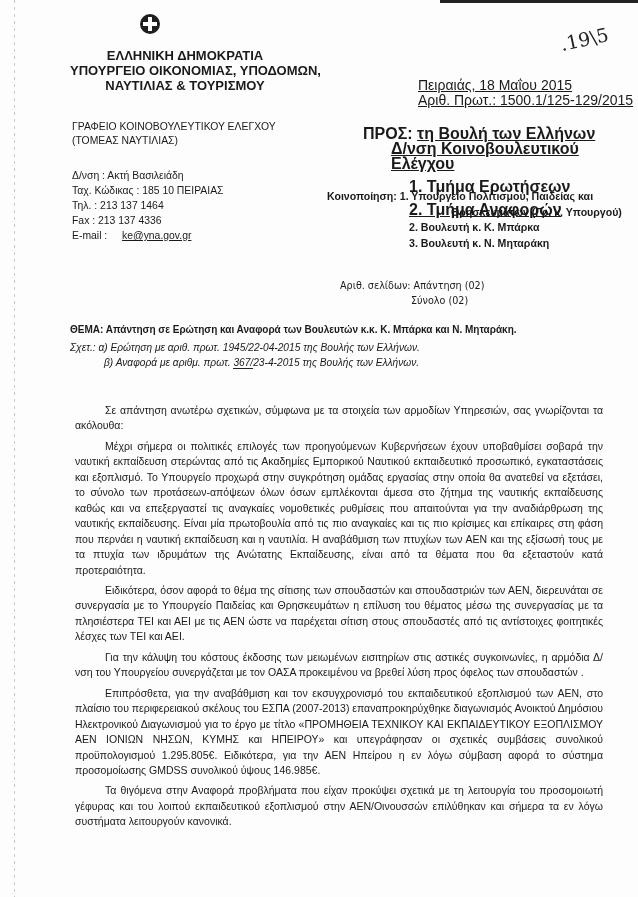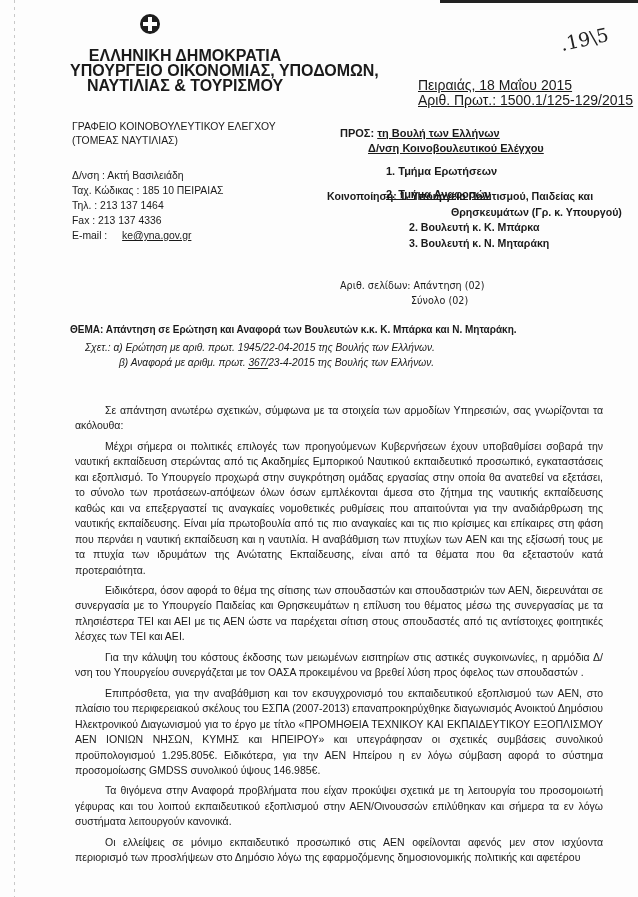--- a/index.html
+++ b/index.html
@@ -6,39 +6,39 @@
   body { width:638px; height:897px; background:#fdfdfd; position:relative; overflow:hidden;
          font-family:"Liberation Sans", "DejaVu Sans", sans-serif; color:#1a1a1a; }
   .page-edge { position:absolute; left:14px; top:0; width:1px; height:897px;
                background:repeating-linear-gradient(#c8c8c8 0 3px, transparent 3px 7px); }
   .top-bar { position:absolute; left:440px; top:0; width:198px; height:3px; background:#222; }
   .emblem { position:absolute; left:140px; top:14px; width:20px; height:20px; border-radius:50%;
             background:#1e1e1e; }
   .emblem::before { content:""; position:absolute; left:8px; top:3px; width:4px; height:14px; background:#fff; }
   .emblem::after { content:""; position:absolute; left:3px; top:8px; width:14px; height:4px; background:#fff; }
   .abs { position:absolute; }
-  .ministry { left:70px; top:48px; font-size:16px; font-weight:bold; line-height:15px; text-align:center; width:230px; }
+  .ministry { left:70px; top:48px; font-size:13px; font-weight:bold; line-height:15px; text-align:center; width:230px; }
   .ministry div { white-space:nowrap; }
   .handnote { left:560px; top:28px; font-family:"DejaVu Serif", serif; font-size:19px; transform:rotate(-12deg); color:#222; }
   .dateblock { left:418px; top:78px; font-size:14px; line-height:15px;text-decoration:underline; }
   .office { left:72px; top:120px; font-size:10.4px; line-height:14px; }
   .contact { left:72px; top:168px; font-size:10.4px; line-height:15px; }
   .contact .email { text-decoration:underline;padding-left:12px; }
-  .pros { left:340px; top:126px; font-size:11px; font-weight:bold; line-height:15px; }
+  .pros { left:363px; top:126px; font-size:16px; font-weight:bold; line-height:15px; }
   .pros .u { text-decoration:underline; }
   .pros .l2 { padding-left:28px; }
   .pros .l3 { padding-left:46px;margin-top:8px; }
   .koin { left:327px; top:189px; font-size:10.6px; font-weight:bold; line-height:15.5px; }
   .koin .row { white-space:nowrap; }
   .koin .ind { padding-left:82px; }
   .koin .ind2 { padding-left:124px; }
   .pages { left:340px; top:278px; font-size:10.4px; line-height:15px; font-family:"DejaVu Sans", sans-serif; font-size:9.6px; }
   .pages .ind { padding-left:71px; }
   .subject { left:70px; top:324px; font-size:10px; font-weight:bold; white-space:nowrap; }
-  .rel { left:70px; top:340px; font-size:10.2px; font-style:italic; line-height:15px; white-space:nowrap;margin-left:15px; }
+  .rel { left:70px; top:340px; font-size:10.2px; font-style:italic; line-height:15px; white-space:nowrap; }
   .rel .ind { padding-left:34px; }
   .rel .hl { border-bottom:1.5px solid #222; }
   .body { left:70px; top:398px; width:538px; font-size:10.5px; line-height:15.45px; text-align:justify; }
   .body p { margin:5px; text-indent:30px; }
 </style>
 </head>
 <body>
 
 <div class="page-edge"></div>
 <div class="top-bar"></div>
@@ -97,14 +97,13 @@
   <div class="ind"><span>β) Αναφορά με αριθμ. πρωτ. </span><span class="hl">367/</span><span>23-4-2015 της Βουλής των Ελλήνων.</span></div>
 </div>
 
 <div class="abs body">
   <p>Σε απάντηση ανωτέρω σχετικών, σύμφωνα με τα στοιχεία των αρμοδίων Υπηρεσιών, σας γνωρίζονται τα ακόλουθα:</p>
   <p>Μέχρι σήμερα οι πολιτικές επιλογές των προηγούμενων Κυβερνήσεων έχουν υποβαθμίσει σοβαρά την ναυτική εκπαίδευση στερώντας από τις Ακαδημίες Εμπορικού Ναυτικού εκπαιδευτικό προσωπικό, εγκαταστάσεις και εξοπλισμό. Το Υπουργείο προχωρά στην συγκρότηση ομάδας εργασίας στην οποία θα ανατεθεί να εξετάσει, το σύνολο των προτάσεων-απόψεων όλων όσων εμπλέκονται άμεσα στο ζήτημα της ναυτικής εκπαίδευσης καθώς και να επεξεργαστεί τις αναγκαίες νομοθετικές ρυθμίσεις που απαιτούνται για την αναδιάρθρωση της ναυτικής εκπαίδευσης. Είναι μία πρωτοβουλία  από τις πιο αναγκαίες και τις πιο κρίσιμες και επίκαιρες στη φάση που περνάει η ναυτική εκπαίδευση και η ναυτιλία. Η  αναβάθμιση των πτυχίων των ΑΕΝ και της εξίσωσή τους με τα πτυχία των ιδρυμάτων της Ανώτατης Εκπαίδευσης, είναι από τα θέματα που θα εξεταστούν κατά προτεραιότητα.</p>
   <p>Ειδικότερα, όσον αφορά το θέμα της σίτισης των σπουδαστών και σπουδαστριών των ΑΕΝ, διερευνάται σε συνεργασία με το Υπουργείο Παιδείας και Θρησκευμάτων η επίλυση του θέματος μέσω της συνεργασίας με τα πλησιέστερα ΤΕΙ και ΑΕΙ με τις ΑΕΝ ώστε να παρέχεται σίτιση στους σπουδαστές από τις αντίστοιχες φοιτητικές λέσχες των ΤΕΙ και ΑΕΙ.</p>
   <p>Για την κάλυψη του κόστους έκδοσης των μειωμένων εισιτηρίων στις αστικές συγκοινωνίες, η αρμόδια Δ/νση του Υπουργείου συνεργάζεται με τον ΟΑΣΑ προκειμένου να βρεθεί λύση προς όφελος των σπουδαστών .</p>
   <p>Επιπρόσθετα, για την αναβάθμιση και τον εκσυγχρονισμό του εκπαιδευτικού εξοπλισμού των ΑΕΝ, στο πλαίσιο του περιφερειακού σκέλους του ΕΣΠΑ (2007-2013) επαναπροκηρύχθηκε διαγωνισμός Ανοικτού Δημόσιου Ηλεκτρονικού Διαγωνισμού για το έργο με τίτλο «ΠΡΟΜΗΘΕΙΑ ΤΕΧΝΙΚΟΥ ΚΑΙ ΕΚΠΑΙΔΕΥΤΙΚΟΥ ΕΞΟΠΛΙΣΜΟΥ ΑΕΝ ΙΟΝΙΩΝ ΝΗΣΩΝ, ΚΥΜΗΣ και ΗΠΕΙΡΟΥ» και υπεγράφησαν οι σχετικές συμβάσεις συνολικού προϋπολογισμού 1.295.805€. Ειδικότερα, για την ΑΕΝ Ηπείρου η εν λόγω σύμβαση αφορά το σύστημα προσομοίωσης GMDSS συνολικού ύψους 146.985€.</p>
   <p>Τα θιγόμενα στην Αναφορά προβλήματα που είχαν προκύψει σχετικά με τη λειτουργία του προσομοιωτή γέφυρας και του λοιπού εκπαιδευτικού εξοπλισμού στην ΑΕΝ/Οινουσσών επιλύθηκαν και σήμερα τα εν λόγω συστήματα λειτουργούν κανονικά.</p>
-  <p>Οι ελλείψεις σε μόνιμο εκπαιδευτικό προσωπικό στις ΑΕΝ οφείλονται αφενός μεν στον ισχύοντα περιορισμό των προσλήψεων στο Δημόσιο λόγω της εφαρμοζόμενης δημοσιονομικής πολιτικής και αφετέρου</p>
 </div>
 
 </body></html>

